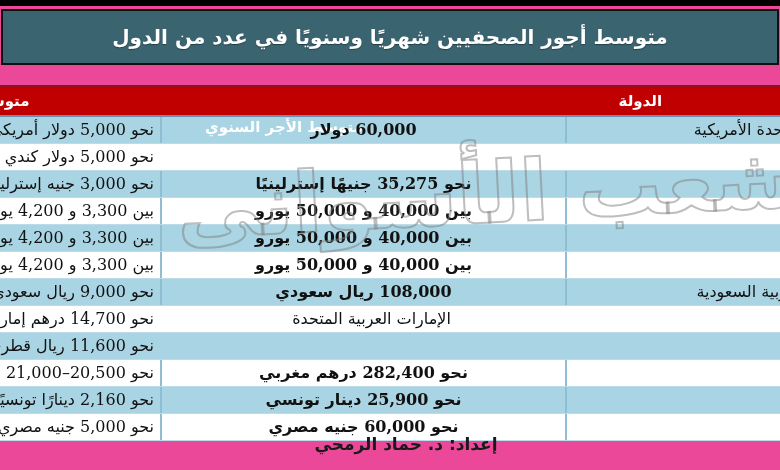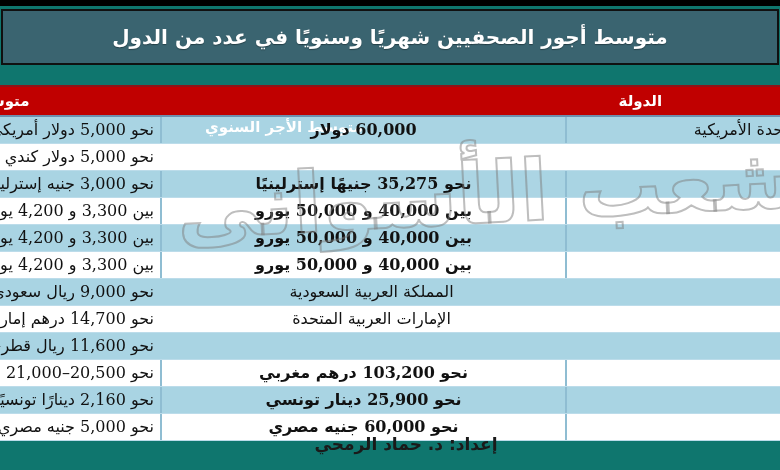--- a/index.html
+++ b/index.html
@@ -1,18 +1,18 @@
 <!DOCTYPE html>
 <html lang="ar"><head>
 <meta charset="utf-8">
 <style>
   html,body{margin:0;padding:0;}
   .viewport{
     position:relative; width:780px; height:470px; overflow:hidden;
-    background:#0f766e; font-family:"DejaVu Sans","Liberation Sans",sans-serif;
+    background:#ec4899; font-family:"DejaVu Sans","Liberation Sans",sans-serif;
   }
   .top-black-strip{position:absolute;top:0;left:0;width:780px;height:6px;background:#000;}
   .title-bar{
     position:absolute; top:9px; left:1px; width:774px; height:52px;
     background:#3a6470; border:2px solid #101010;
     display:flex; align-items:center; justify-content:center;
   }
   .title-bar .title{
     color:#ffffff; font-size:20px; font-weight:bold; direction:rtl;
     text-shadow:0 1px 1px rgba(0,0,0,.35); letter-spacing:.2px; white-space:nowrap;
@@ -104,33 +104,34 @@
           <div class="cell yearly">بين 40,000 و 50,000 يورو</div>
           <div class="cell country"></div>
         </div>
         <div class="row white">
           <div class="cell monthly">بين 3,300 و 4,200 يورو</div>
           <div class="cell yearly">بين 40,000 و 50,000 يورو</div>
           <div class="cell country"></div>
         </div>
         <div class="row blue">
           <div class="cell monthly">نحو 9,000 ريال سعودي</div>
+          <div class="cell yearly">108,000 ريال سعودي</div>
           <div class="cell country">المملكة العربية السعودية</div>
         </div>
         <div class="row white">
           <div class="cell monthly">نحو 14,700 درهم إماراتي</div>
           <div class="cell country">الإمارات العربية المتحدة</div>
         </div>
         <div class="row blue">
           <div class="cell monthly">نحو 11,600 ريال قطري</div>
           <div class="cell country"></div>
         </div>
         <div class="row white">
           <div class="cell monthly">نحو 20,500–21,000</div>
-          <div class="cell yearly">نحو 103,200 درهم مغربي</div>
+          <div class="cell yearly">نحو 282,400 درهم مغربي</div>
           <div class="cell country"></div>
         </div>
         <div class="row blue">
           <div class="cell monthly">نحو 2,160 دينارًا تونسيًا</div>
           <div class="cell yearly">نحو 25,900 دينار تونسي</div>
           <div class="cell country"></div>
         </div>
         <div class="row white">
           <div class="cell monthly">نحو 5,000 جنيه مصري</div>
           <div class="cell yearly">نحو 60,000 جنيه مصري</div>

